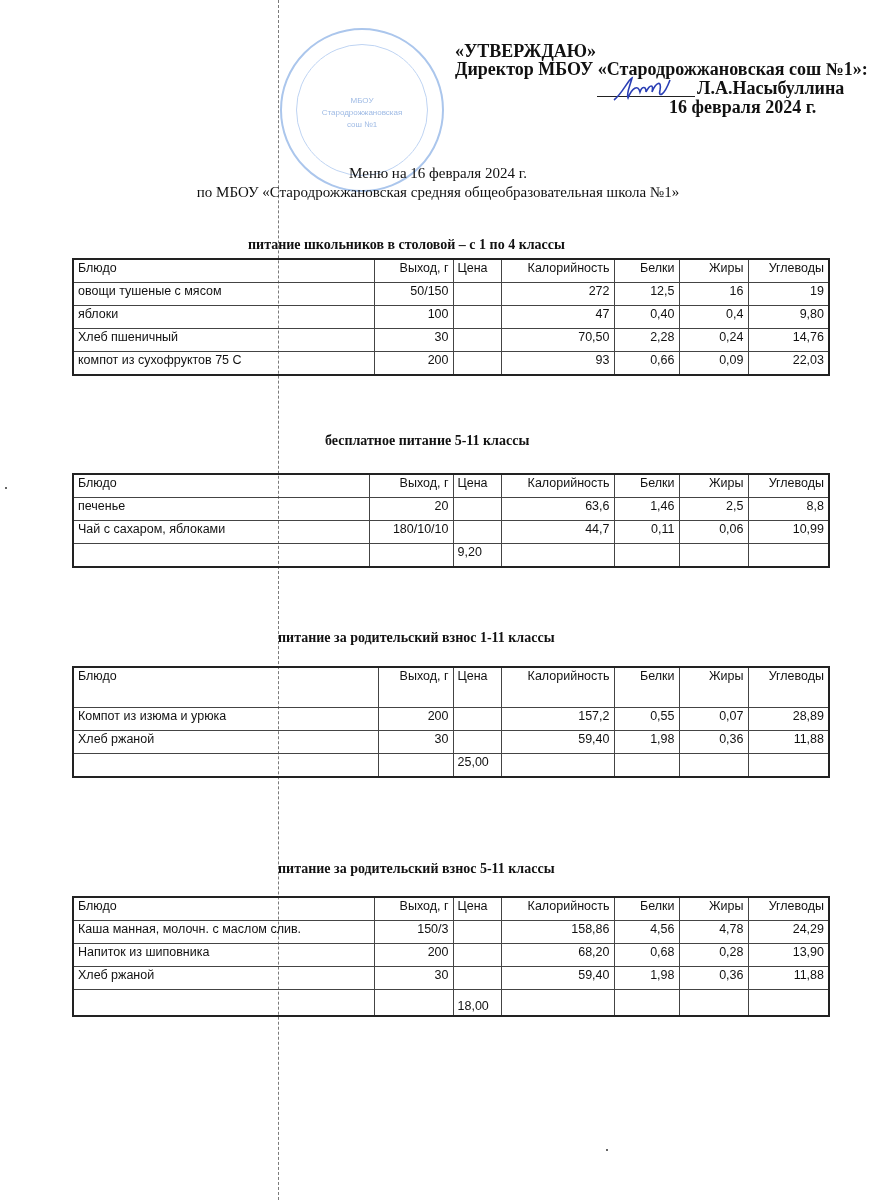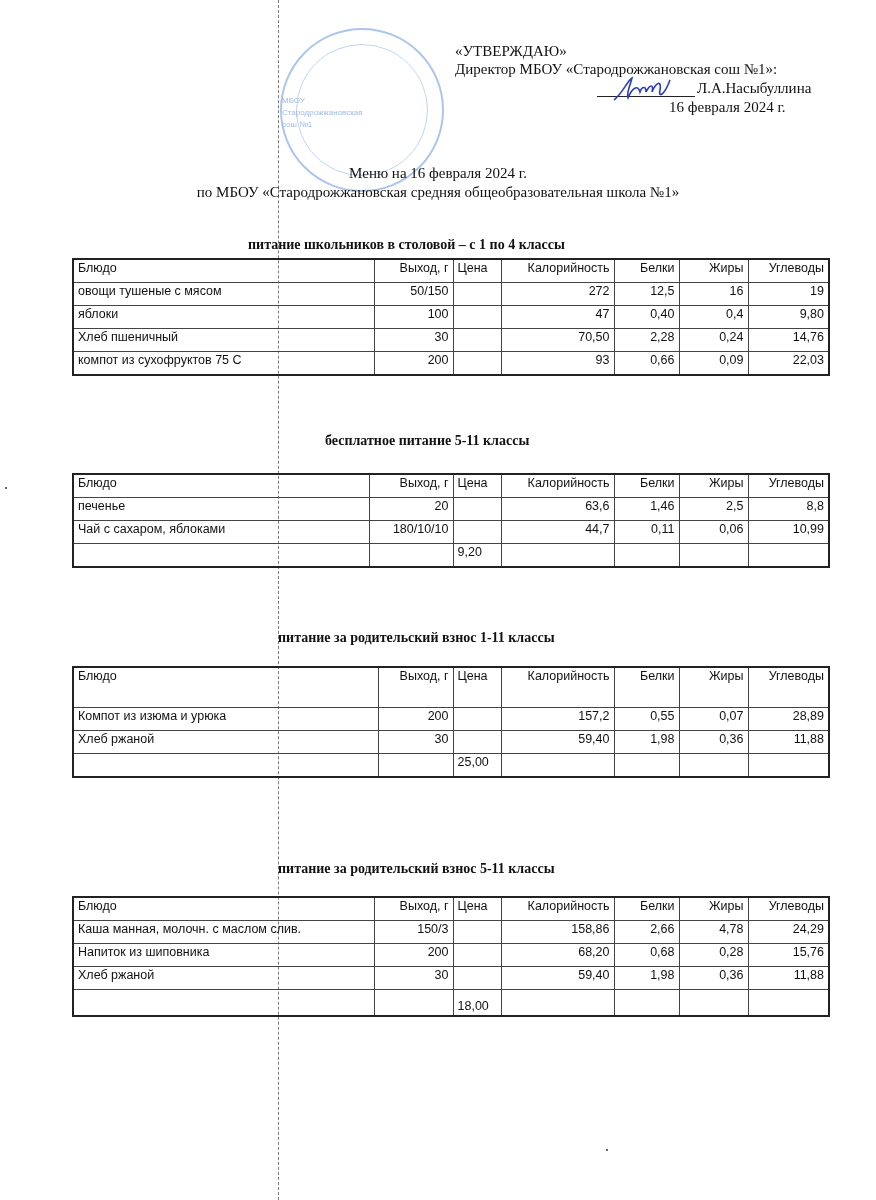--- a/index.html
+++ b/index.html
@@ -14,24 +14,24 @@
   }
   .stamp {
     position: absolute; left: 280px; top: 28px; width: 160px; height: 160px;
     border-radius: 50%; border: 2px solid #8fb3e6; opacity: 0.75;
   }
   .stamp::before {
     content: ""; position: absolute; left: 14px; top: 14px; right: 14px; bottom: 14px;
     border-radius: 50%; border: 1px solid #a9c5ee;
   }
   .stamp-text {
-    position: absolute; left: 0; right: 0; 
+    position: absolute; left: 0; right: 0; text-align: center;
     font-family: "Liberation Sans", sans-serif; font-size: 8px; color: #7fa4dc;
   }
-  .approve { position: absolute; font-size: 15px; line-height: 17px; }
+  .approve { position: absolute; font-size: 18px; line-height: 17px; font-weight: bold; }
   .sign-line { position: absolute; left: 597px; top: 96px; width: 98px; border-top: 1px solid #222; }
   .signature { position: absolute; left: 612px; top: 74px; width: 60px; height: 30px; }
   .title { position: absolute; left: 0; width: 876px; text-align: center; font-size: 15px; }
   .section-title {
     position: absolute; font-size: 14px; font-weight: bold; white-space: nowrap;
   }
   table.menu {
     position: absolute; left: 72px; width: 756px;
     border-collapse: collapse; table-layout: fixed;
     font-family: "Liberation Sans", sans-serif; font-size: 12.5px;
@@ -249,32 +249,32 @@
     <td class="num">Калорийность</td>
     <td class="num">Белки</td>
     <td class="num">Жиры</td>
     <td class="num">Углеводы</td>
   </tr>
   <tr>
     <td>Каша манная, молочн. с маслом слив.</td>
     <td class="num">150/3</td>
     <td></td>
     <td class="num">158,86</td>
-    <td class="num">2,66</td>
+    <td class="num">4,56</td>
     <td class="num">4,78</td>
     <td class="num">24,29</td>
   </tr>
   <tr>
     <td>Напиток из шиповника</td>
     <td class="num">200</td>
     <td></td>
     <td class="num">68,20</td>
     <td class="num">0,68</td>
     <td class="num">0,28</td>
-    <td class="num">15,76</td>
+    <td class="num">13,90</td>
   </tr>
   <tr>
     <td>Хлеб ржаной</td>
     <td class="num">30</td>
     <td></td>
     <td class="num">59,40</td>
     <td class="num">1,98</td>
     <td class="num">0,36</td>
     <td class="num">11,88</td>
   </tr>

